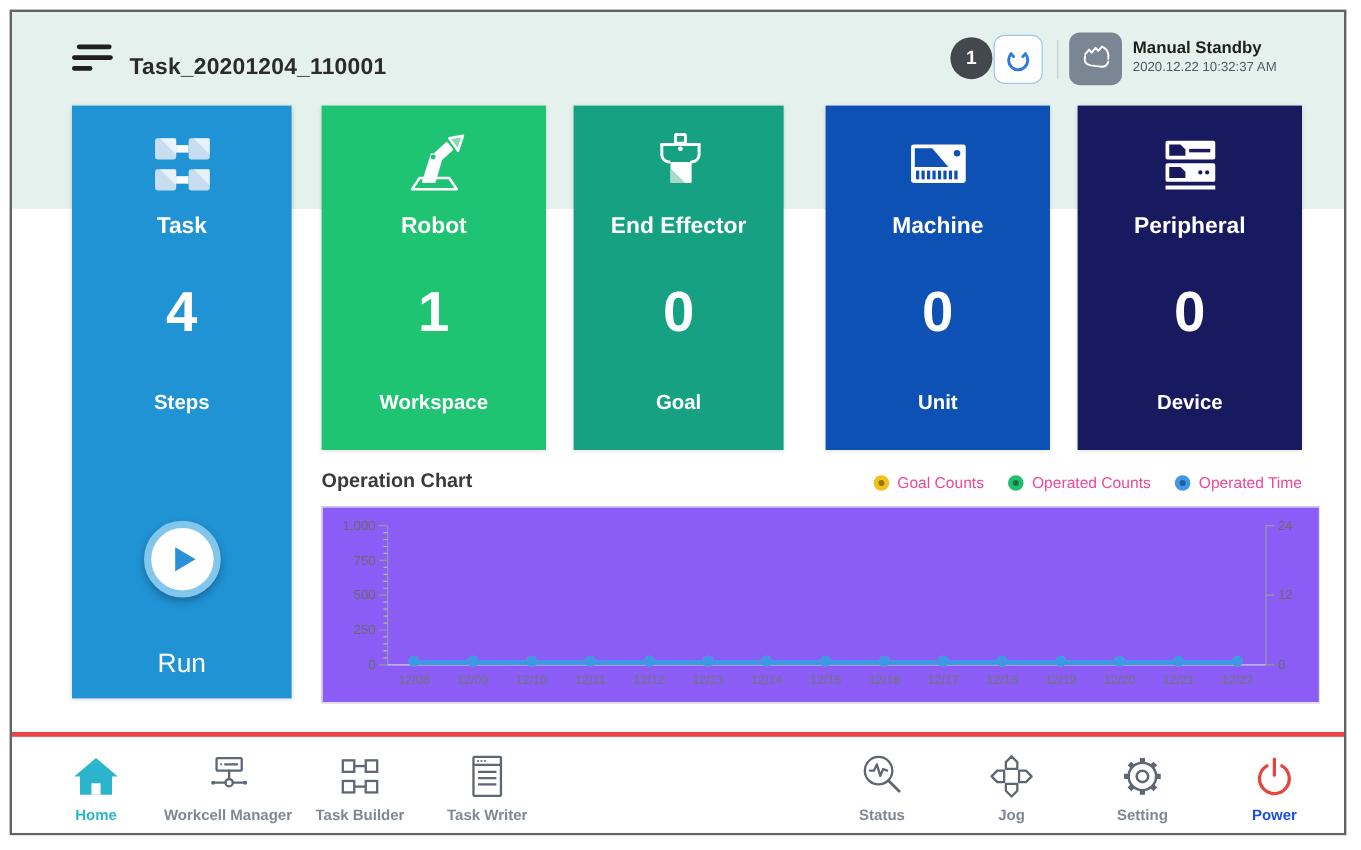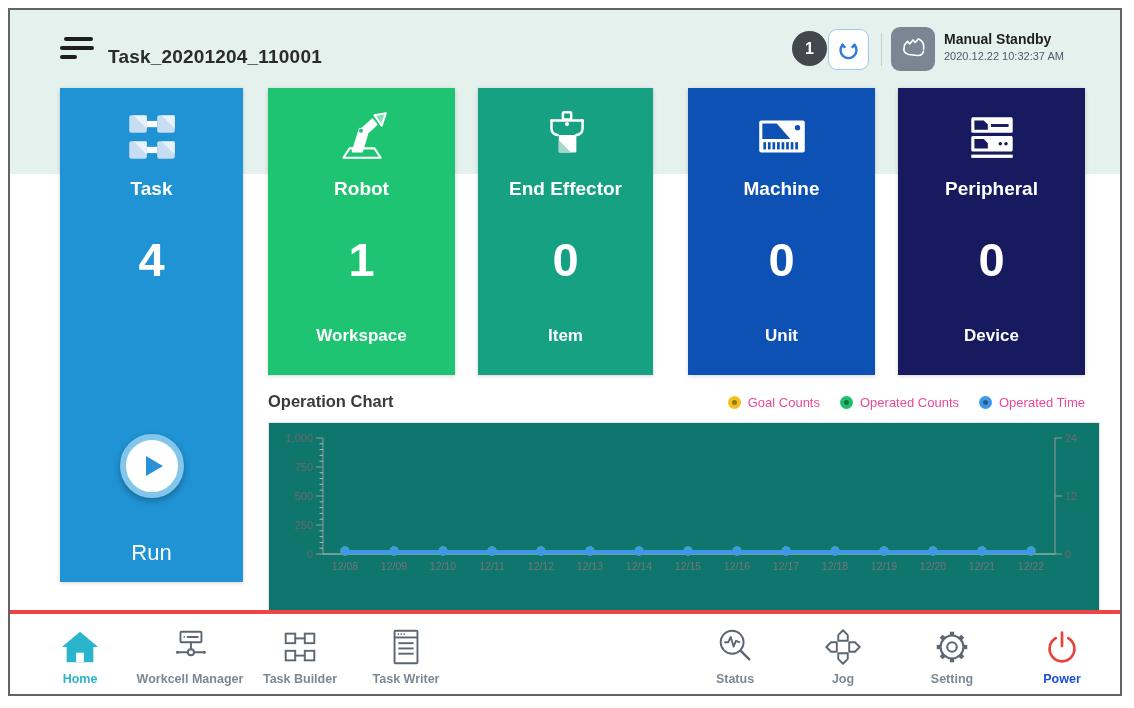--- a/index.html
+++ b/index.html
@@ -39,21 +39,21 @@
 
   
   .chart-title { position:absolute; left:258px; top:382px; font-size:16.5px; font-weight:bold; color:#3a3a3a; }
   .legend { position:absolute; top:385px; left:258px; width:817px; display:flex; justify-content:flex-end; gap:20px; }
   .legend-item { display:flex; align-items:center; gap:7px; font-size:13px; color:#ec4899; }
   .legend-dot { width:13px; height:13px; border-radius:50%; position:relative; }
   .legend-dot::after { content:''; position:absolute; inset:4px; border-radius:50%; background:rgba(0,0,0,.38); }
   .dot-goal { background:#f2c01d; }
   .dot-counts { background:#1fbf6e; }
   .dot-time { background:#3e97e8; }
-  .chart-box { position:absolute; left:258px; top:412px; width:832px; height:192px; background:#0f766e; border:1px solid #e2e2e2; }
+  .chart-box { position:absolute; left:258px; top:412px; width:832px; height:164px; background:#8b5cf6; border:1px solid #e2e2e2; }
 
   
   .bottombar { position:absolute; left:0; top:600px; width:100%; height:86px; background:#ffffff; border-top:4px solid #ef4444; }
   .nav-item { position:absolute; top:8px; width:130px; text-align:center; cursor:pointer; }
   .nav-icon { height:46px; display:flex; align-items:flex-end; justify-content:center; }
   .nav-label { margin-top:4px; font-size:12.5px; font-weight:bold; color:#7e8894; }
   .nav-home { left:5px; }        .nav-home .nav-label { color:#2ab5cc; }
   .nav-workcell { left:115px; }
   .nav-builder { left:225px; }
   .nav-writer { left:331px; }
@@ -110,20 +110,21 @@
           <rect x="6" y="32" width="17" height="17" rx="2" fill="#c7ddf1"></rect>
           <polygon points="10,32 23,32 23,45" fill="rgba(255,255,255,0.6)"></polygon>
           <rect x="23" y="37.5" width="10" height="6" fill="#ffffff"></rect>
           <rect x="33" y="32" width="17" height="17" rx="2" fill="#c7ddf1"></rect>
           <polygon points="37,32 50,32 50,45" fill="rgba(255,255,255,0.6)"></polygon>
         </g>
       </svg>
     </div>
     <div class="card-label">Task</div>
     <div class="card-value">4</div>
+    <div class="card-unit">Steps</div>
     <div class="run-btn">
       <svg width="30" height="30" viewBox="0 0 30 30">
         <polygon points="9,5 26,15 9,25" fill="#2a91d8"></polygon>
       </svg>
     </div>
     <div class="run-label">Run</div>
   </section>
 
   <section class="card card-robot">
     <div class="card-icon">
@@ -147,21 +148,21 @@
         <path d="M14 12 h30"></path>
         <circle cx="29" cy="15.5" r="2" fill="#ffffff" stroke="none"></circle>
         <path d="M14 12 v8 a6 6 0 0 0 6 6"></path>
         <path d="M44 12 v8 a6 6 0 0 1 -6 6"></path>
         <rect x="21" y="26" width="17" height="17" rx="1" fill="#ffffff" stroke="none"></rect>
         <polygon points="21,43 21,31 33,43" fill="#a8d8cc" stroke="none"></polygon>
       </svg>
     </div>
     <div class="card-label">End Effector</div>
     <div class="card-value">0</div>
-    <div class="card-unit">Item</div>
+    <div class="card-unit">Goal</div>
   </section>
 
   <section class="card card-machine">
     <div class="card-icon">
       <svg width="58" height="58" viewBox="0 0 56 56">
         <rect x="6" y="12" width="44" height="31" rx="2" fill="#ffffff"></rect>
         <polygon points="9,15 23,15 36,30 9,30" fill="#0e51b5"></polygon>
         <circle cx="43" cy="19" r="2.6" fill="#0e51b5"></circle>
         <g fill="#0e51b5">
           <rect x="10" y="33" width="2.6" height="7"></rect>

